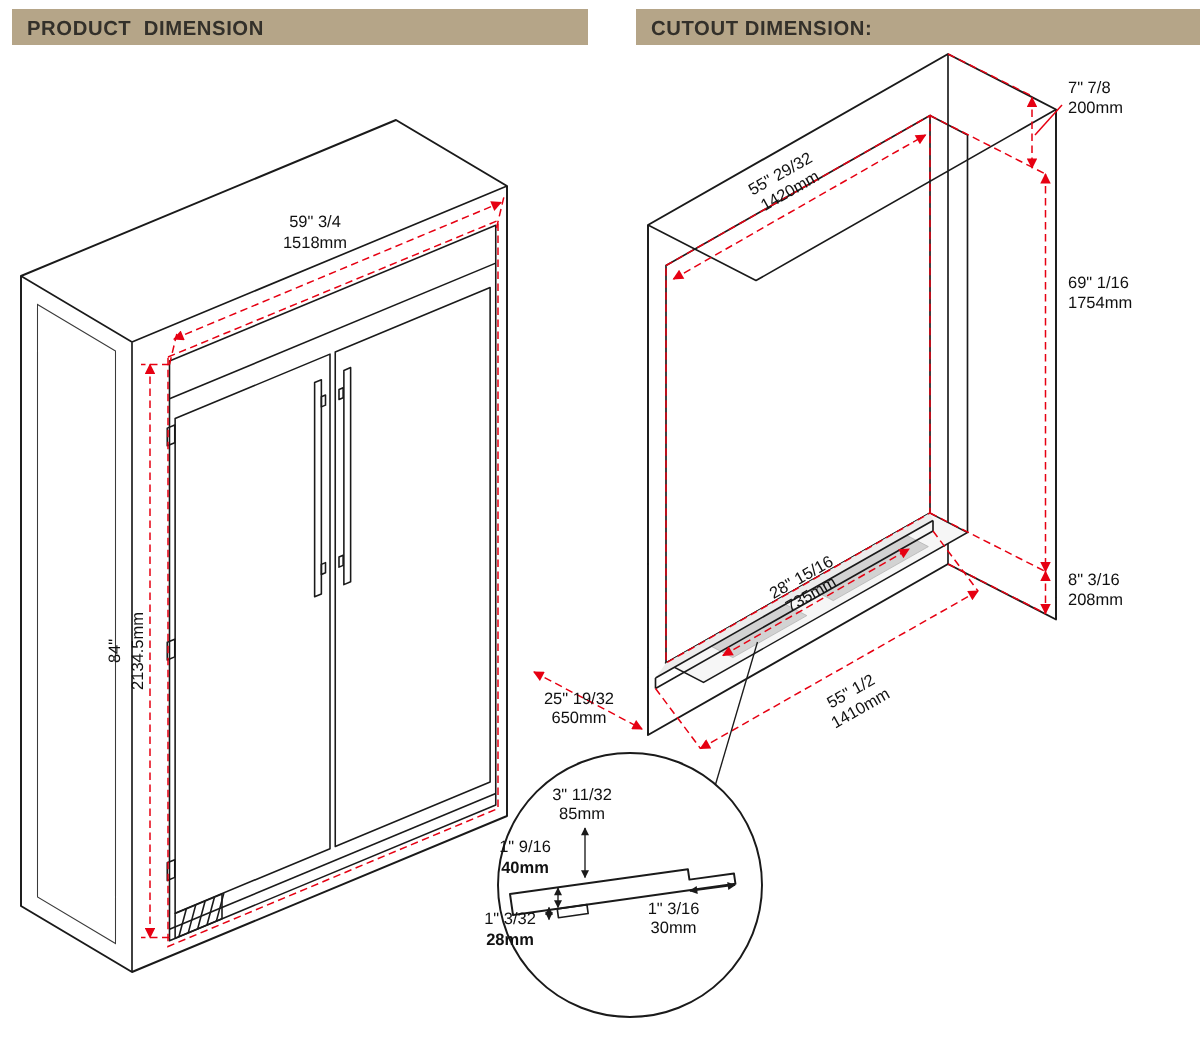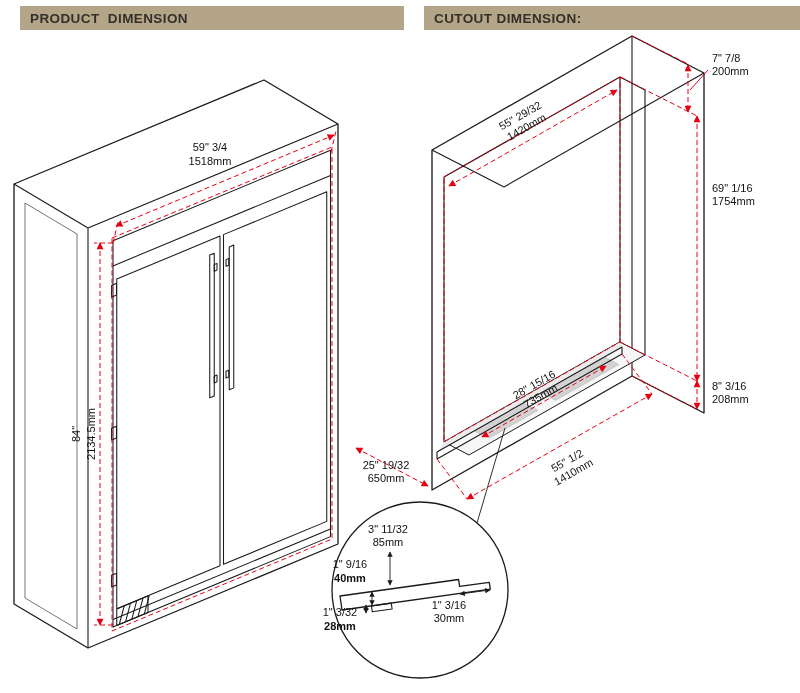--- a/index.html
+++ b/index.html
@@ -1,20 +1,20 @@
 <!DOCTYPE html>
 <html><head>
 <meta charset="utf-8">
 <style>
   html,body{margin:0;padding:0;background:#ffffff;}
   .wrap{position:relative;width:800px;height:693px;background:#fff;font-family:"Liberation Sans",sans-serif;overflow:hidden;}
   .hdr{position:absolute;top:6px;height:24px;background:#b5a588;color:#33302a;font-weight:bold;
        font-size:13.5px;letter-spacing:.4px;display:flex;align-items:center;padding-left:10px;
        box-sizing:border-box;white-space:pre;}
-  #hdr-left{left:8px;width:384px;margin-left:12px;}
+  #hdr-left{left:8px;width:384px;}
   #hdr-right{left:424px;width:400px;}
   svg{position:absolute;left:0;top:0;}
   svg text{font-family:"Liberation Sans",sans-serif;font-size:11px;fill:#111;}
   svg text.b{font-weight:bold;}
   .kf{fill:#ffffff;stroke:#1a1a1a;stroke-width:1.3;stroke-linejoin:round;}
   .k{fill:none;stroke:#1a1a1a;stroke-width:1.1;stroke-linejoin:round;}
   .u{fill:none;stroke:#1a1a1a;stroke-width:1.05;vector-effect:non-scaling-stroke;stroke-linejoin:round;}
   .thin{fill:none;stroke:#3a3a3a;stroke-width:.7;}
   .dim{fill:none;stroke:#e60012;stroke-width:1;stroke-dasharray:5 3;}
   .redsolid{fill:none;stroke:#e60012;stroke-width:1;}

